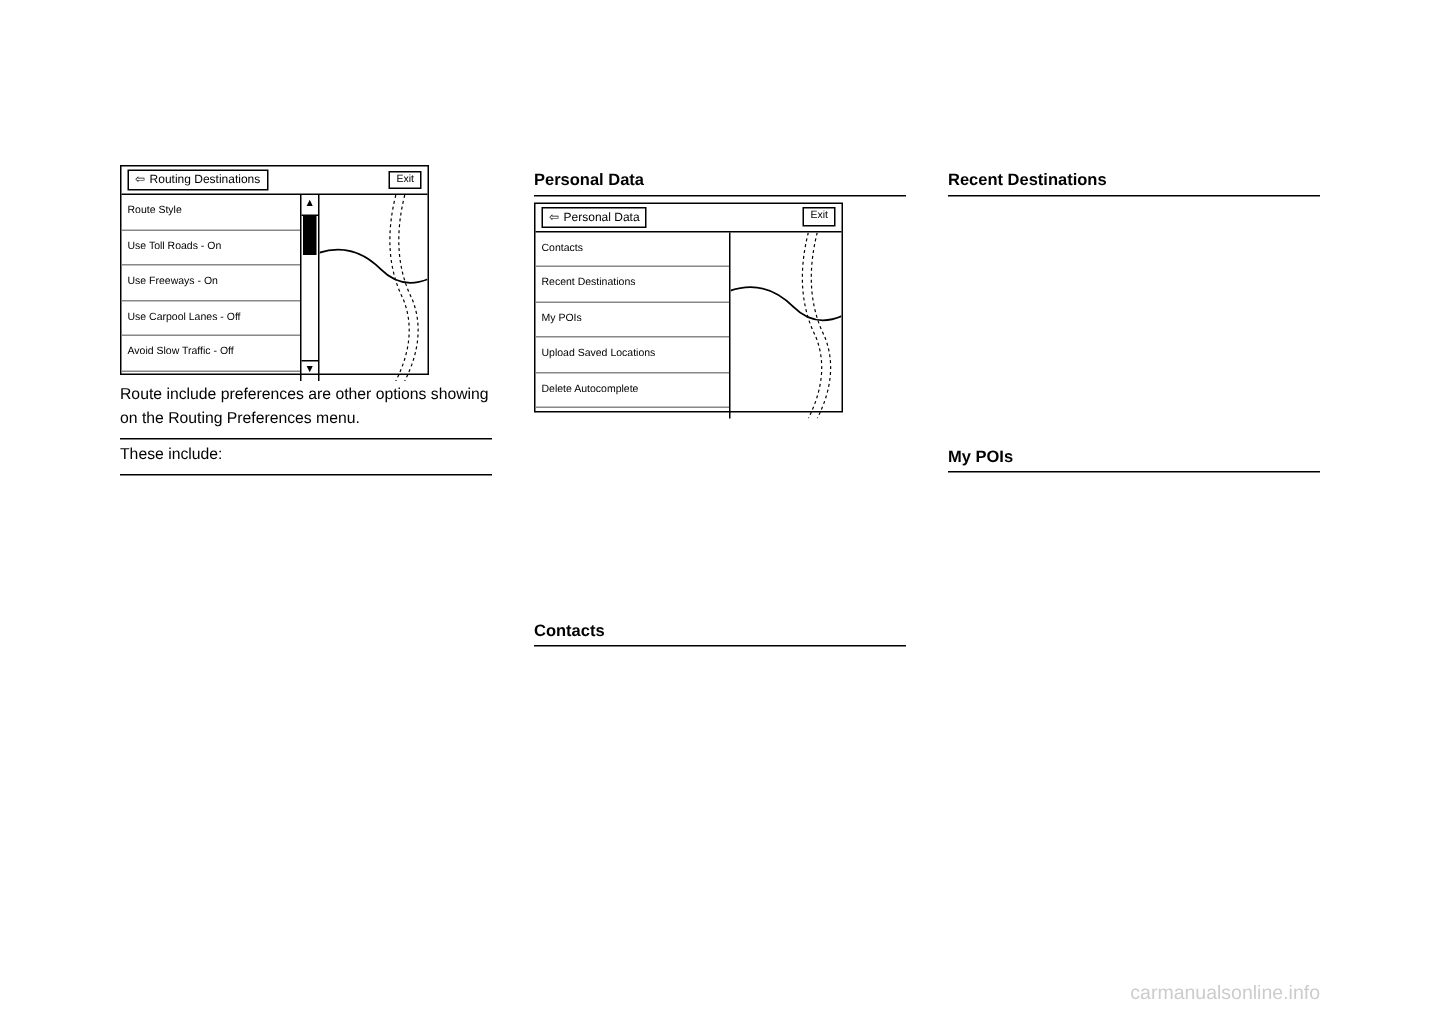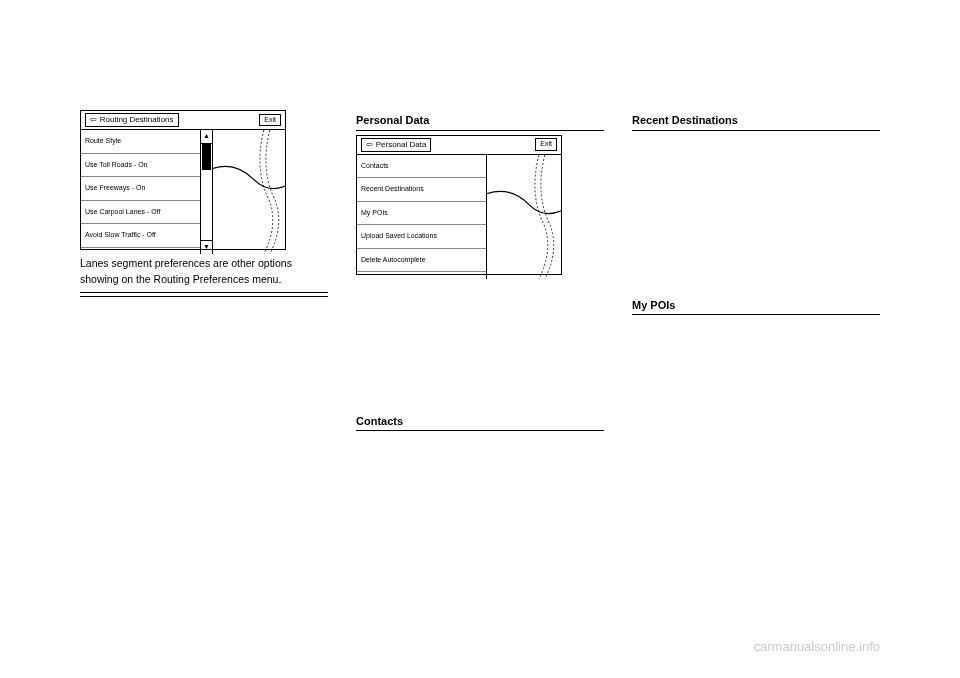--- a/index.html
+++ b/index.html
@@ -127,21 +127,21 @@
       font-size: 11px;
       border-bottom: 1.5px solid #000;
       padding-bottom: 1px;
       margin-bottom: 4px;
       margin-top: 2px;
     }
 
     .watermark {
       position: absolute;
       right: 80px;
-      bottom: 24px;
+      bottom: 9px;
       font-size: 13px;
       color: #ccc;
     }
   </style>
 </head>
 <body>
 
 <div class="page">
 
   <div class="col">
@@ -170,22 +170,23 @@
         </div>
         <div class="fig1-map">
           <svg viewBox="0 0 70 125">
             <path d="M -5 40 Q 20 30 40 50 Q 55 65 75 55" stroke="#000" stroke-width="1.2" fill="none"></path>
             <path d="M 50 0 Q 40 40 55 70 Q 65 95 50 125" stroke="#000" stroke-width="0.8" fill="none" stroke-dasharray="2 2"></path>
             <path d="M 56 0 Q 46 40 61 70 Q 71 95 56 125" stroke="#000" stroke-width="0.8" fill="none" stroke-dasharray="2 2"></path>
           </svg>
         </div>
       </div>
     </div>
-    <div class="caption">Lanes segment preferences are other options showing on the Routing Preferences menu.</div>
+    <div class="caption">Route include preferences are other options showing on the Routing Preferences menu.</div>
     <div class="divider"></div>
+    <div class="caption">These include:</div>
     <div class="divider"></div>
   </div>
 
   <div class="col">
     <div class="section-head">Personal Data</div>
     <div class="fig2">
       <div class="fig2-header">
         <span class="fig1-back">
           <span class="arrow">⇦</span>
           <span>Personal Data</span>

